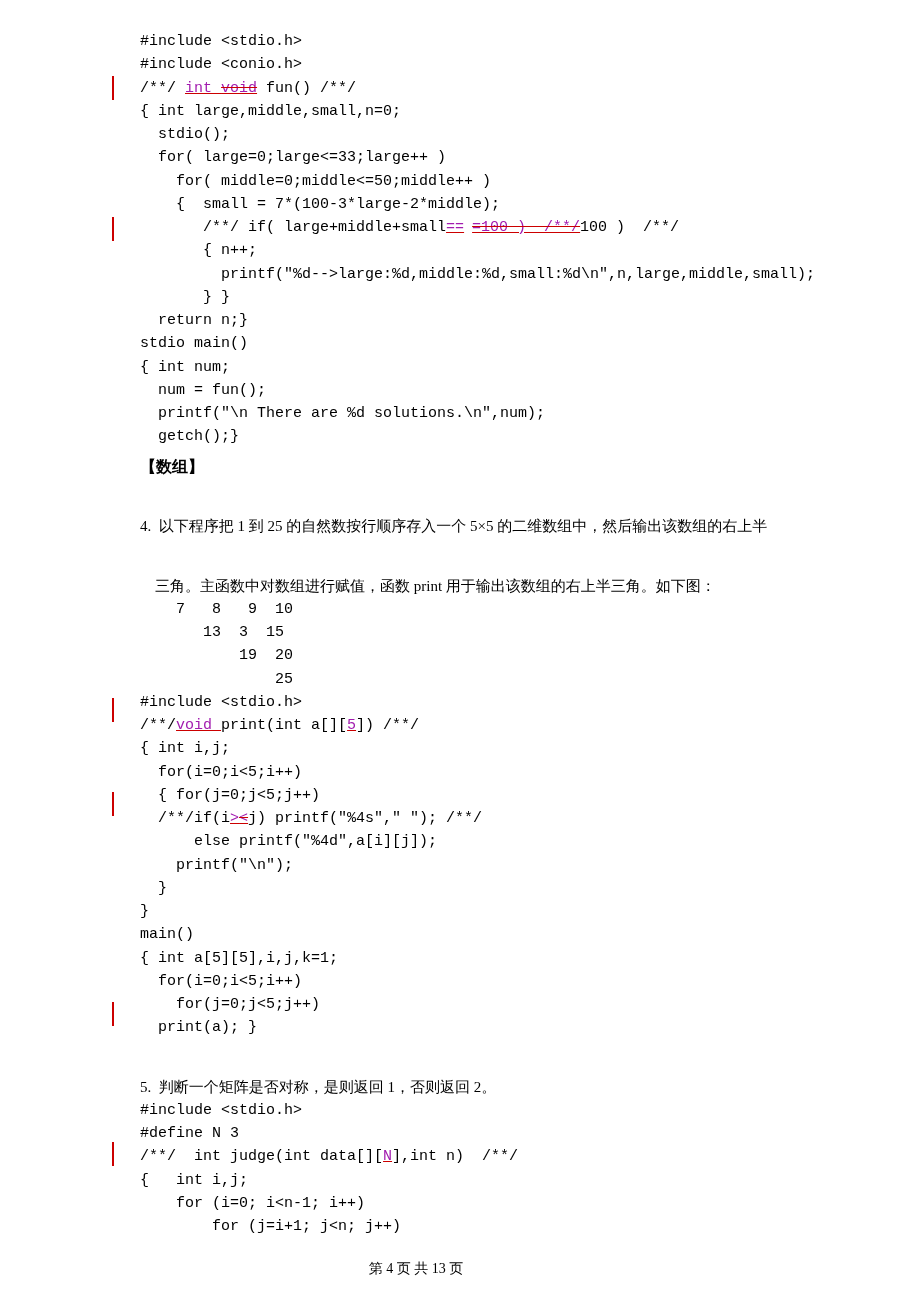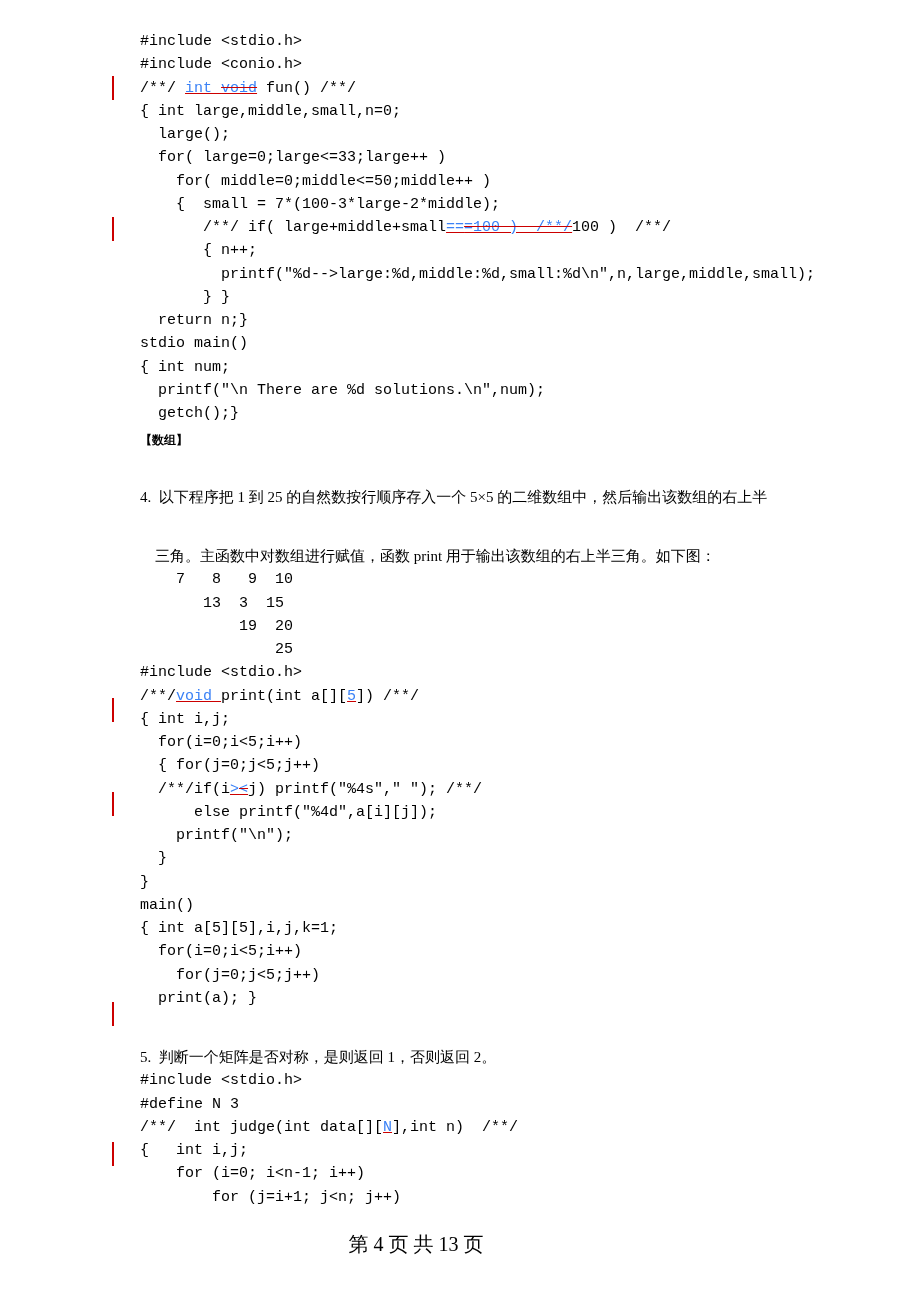--- a/index.html
+++ b/index.html
@@ -21,74 +21,75 @@
   .content {
     margin-left: 80px;
   }
   .code-line {
     font-family: "SimSun", "Courier New", monospace;
     white-space: pre;
   }
   .heading {
     font-family: "SimSun", serif;
     font-weight: bold;
-    font-size: 12px;
+    font-size: 16px;
     margin: 6px 0;
   }
   .body-text {
     font-family: "SimSun", serif;
     white-space: pre;
     margin-top: 36px;
   }
   .red-underline {
-    color: #3b82f6;
+    color: #a21caf;
     text-decoration: underline;
     text-decoration-color: #c00;
   }
   .margin-bar {
     position: absolute;
     left: 112px;
     width: 2px;
     background: #c00;
   }
   .footer {
     text-align: center;
     font-family: "SimSun", serif;
-    font-size: 20px;
+    font-size: 14px;
     margin-top: 20px;
   }
 </style>
 </head>
 <body>
 
 <div class="page">
 
   <div class="margin-bar" style="top:76px; height:24px;"></div>
   <div class="margin-bar" style="top:217px; height:24px;"></div>
   <div class="margin-bar" style="top:698px; height:24px;"></div>
   <div class="margin-bar" style="top:792px; height:24px;"></div>
   <div class="margin-bar" style="top:1002px; height:24px;"></div>
   <div class="margin-bar" style="top:1142px; height:24px;"></div>
 
   <div class="content">
     <div class="code-line">#include &lt;stdio.h&gt;</div>
     <div class="code-line">#include &lt;conio.h&gt;</div>
     <div class="code-line"><span>/**/ </span><span class="red-underline">int </span><span class="red-underline" style="text-decoration-line: underline line-through;">void</span><span> fun() /**/</span></div>
     <div class="code-line">{ int large,middle,small,n=0;</div>
-    <div class="code-line">  large();</div>
+    <div class="code-line">  stdio();</div>
     <div class="code-line">  for( large=0;large&lt;=33;large++ )</div>
     <div class="code-line">    for( middle=0;middle&lt;=50;middle++ )</div>
     <div class="code-line">    {  small = 7*(100-3*large-2*middle);</div>
-    <div class="code-line"><span>       /**/ if( large+middle+small</span><span class="red-underline">==</span><span class="red-underline" style="text-decoration-line: underline line-through;">=100 )  /**/</span><span>100 )  /**/</span></div>
+    <div class="code-line"><span>       /**/ if( large+middle+small</span><span class="red-underline">==</span><span class="red-underline" style="text-decoration-line: underline line-through; margin-left: 8px;">=100 )  /**/</span><span>100 )  /**/</span></div>
     <div class="code-line">       { n++;</div>
     <div class="code-line">         printf("%d--&gt;large:%d,middle:%d,small:%d\n",n,large,middle,small);</div>
     <div class="code-line">       } }</div>
     <div class="code-line">  return n;}</div>
     <div class="code-line">stdio main()</div>
     <div class="code-line">{ int num;</div>
+    <div class="code-line">  num = fun();</div>
     <div class="code-line">  printf("\n There are %d solutions.\n",num);</div>
     <div class="code-line">  getch();}</div>
 
     <div class="heading">【数组】</div>
 
     <div class="body-text">4.  以下程序把 1 到 25 的自然数按行顺序存入一个 5×5 的二维数组中，然后输出该数组的右上半</div>
     <div class="body-text">    三角。主函数中对数组进行赋值，函数 print 用于输出该数组的右上半三角。如下图：</div>
     <div class="code-line">    7   8   9  10</div>
     <div class="code-line">       13  3  15</div>
     <div class="code-line">           19  20</div>

